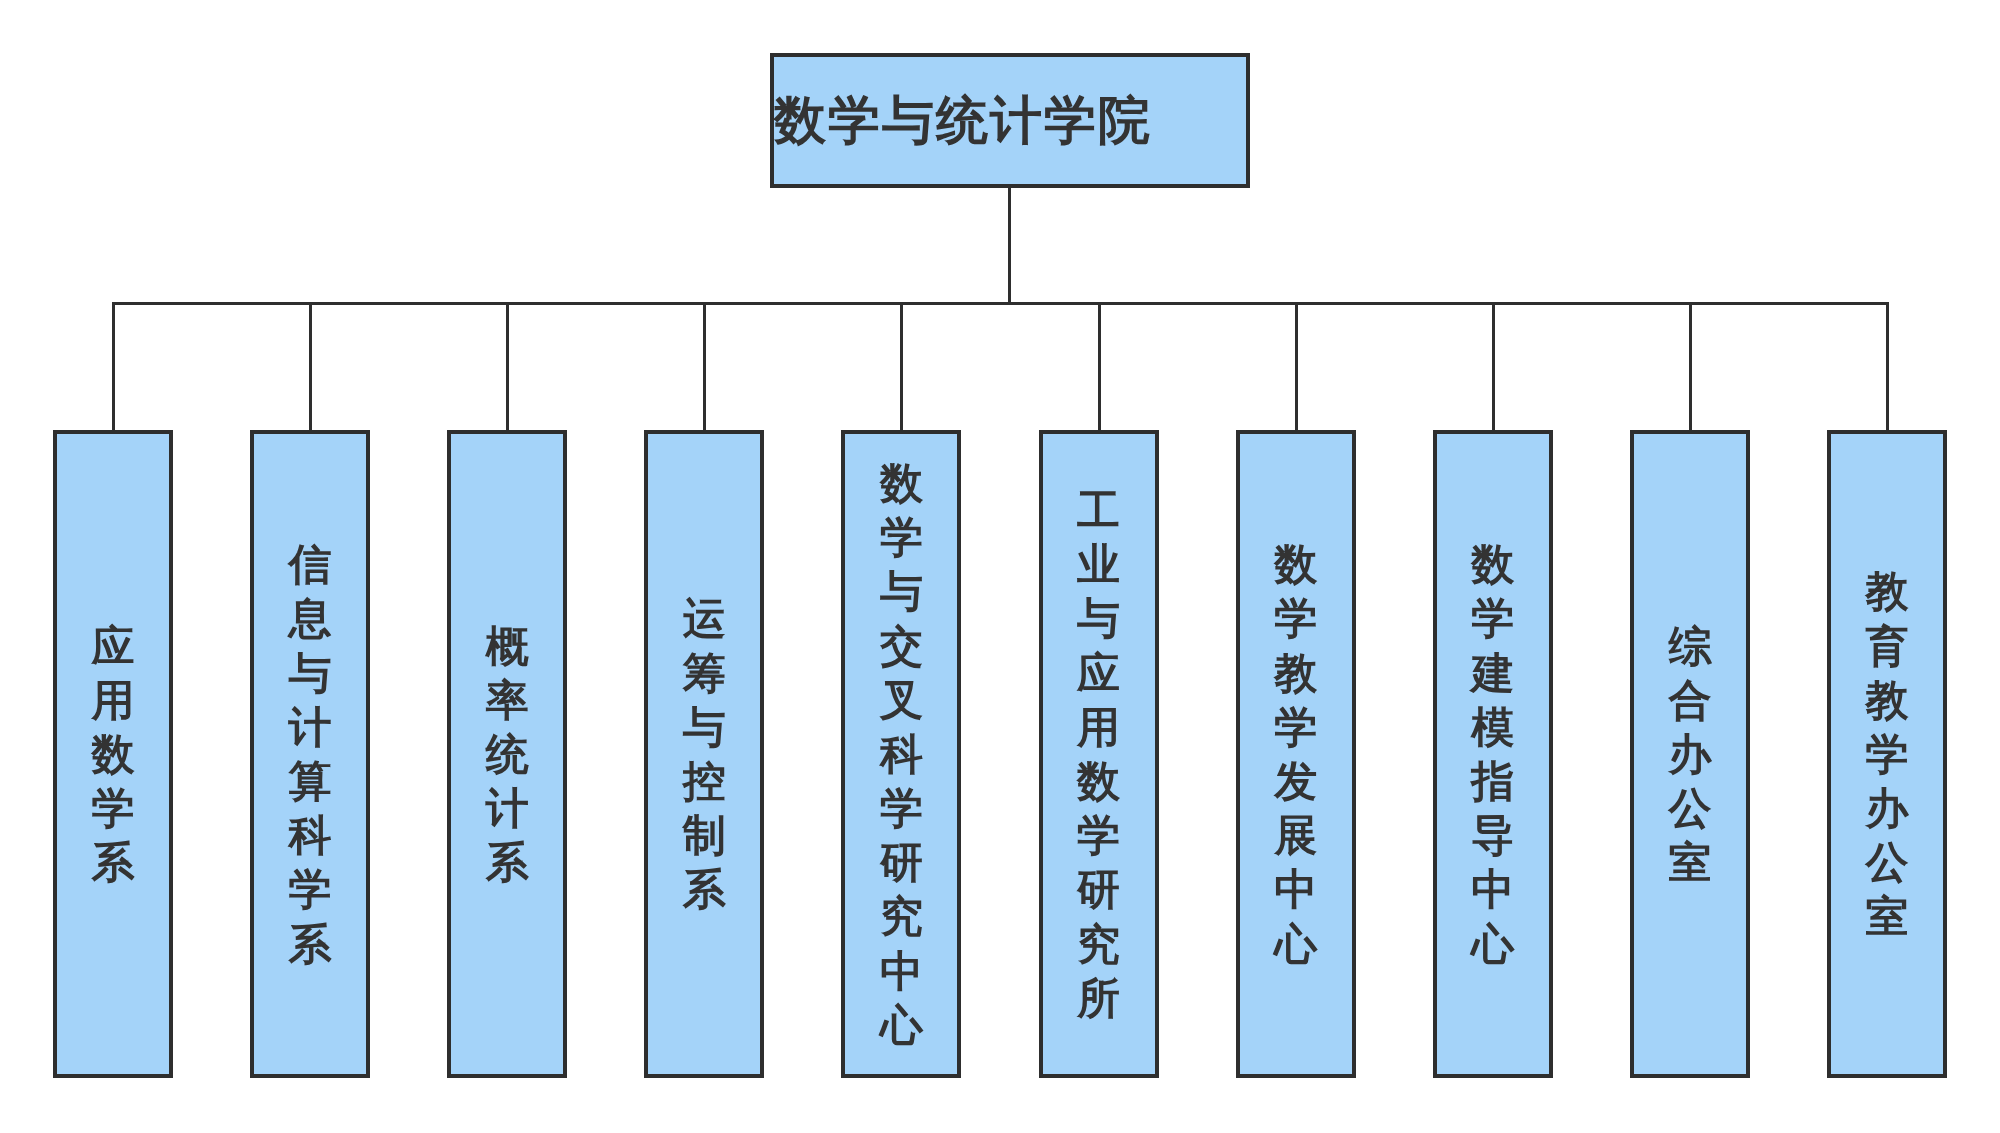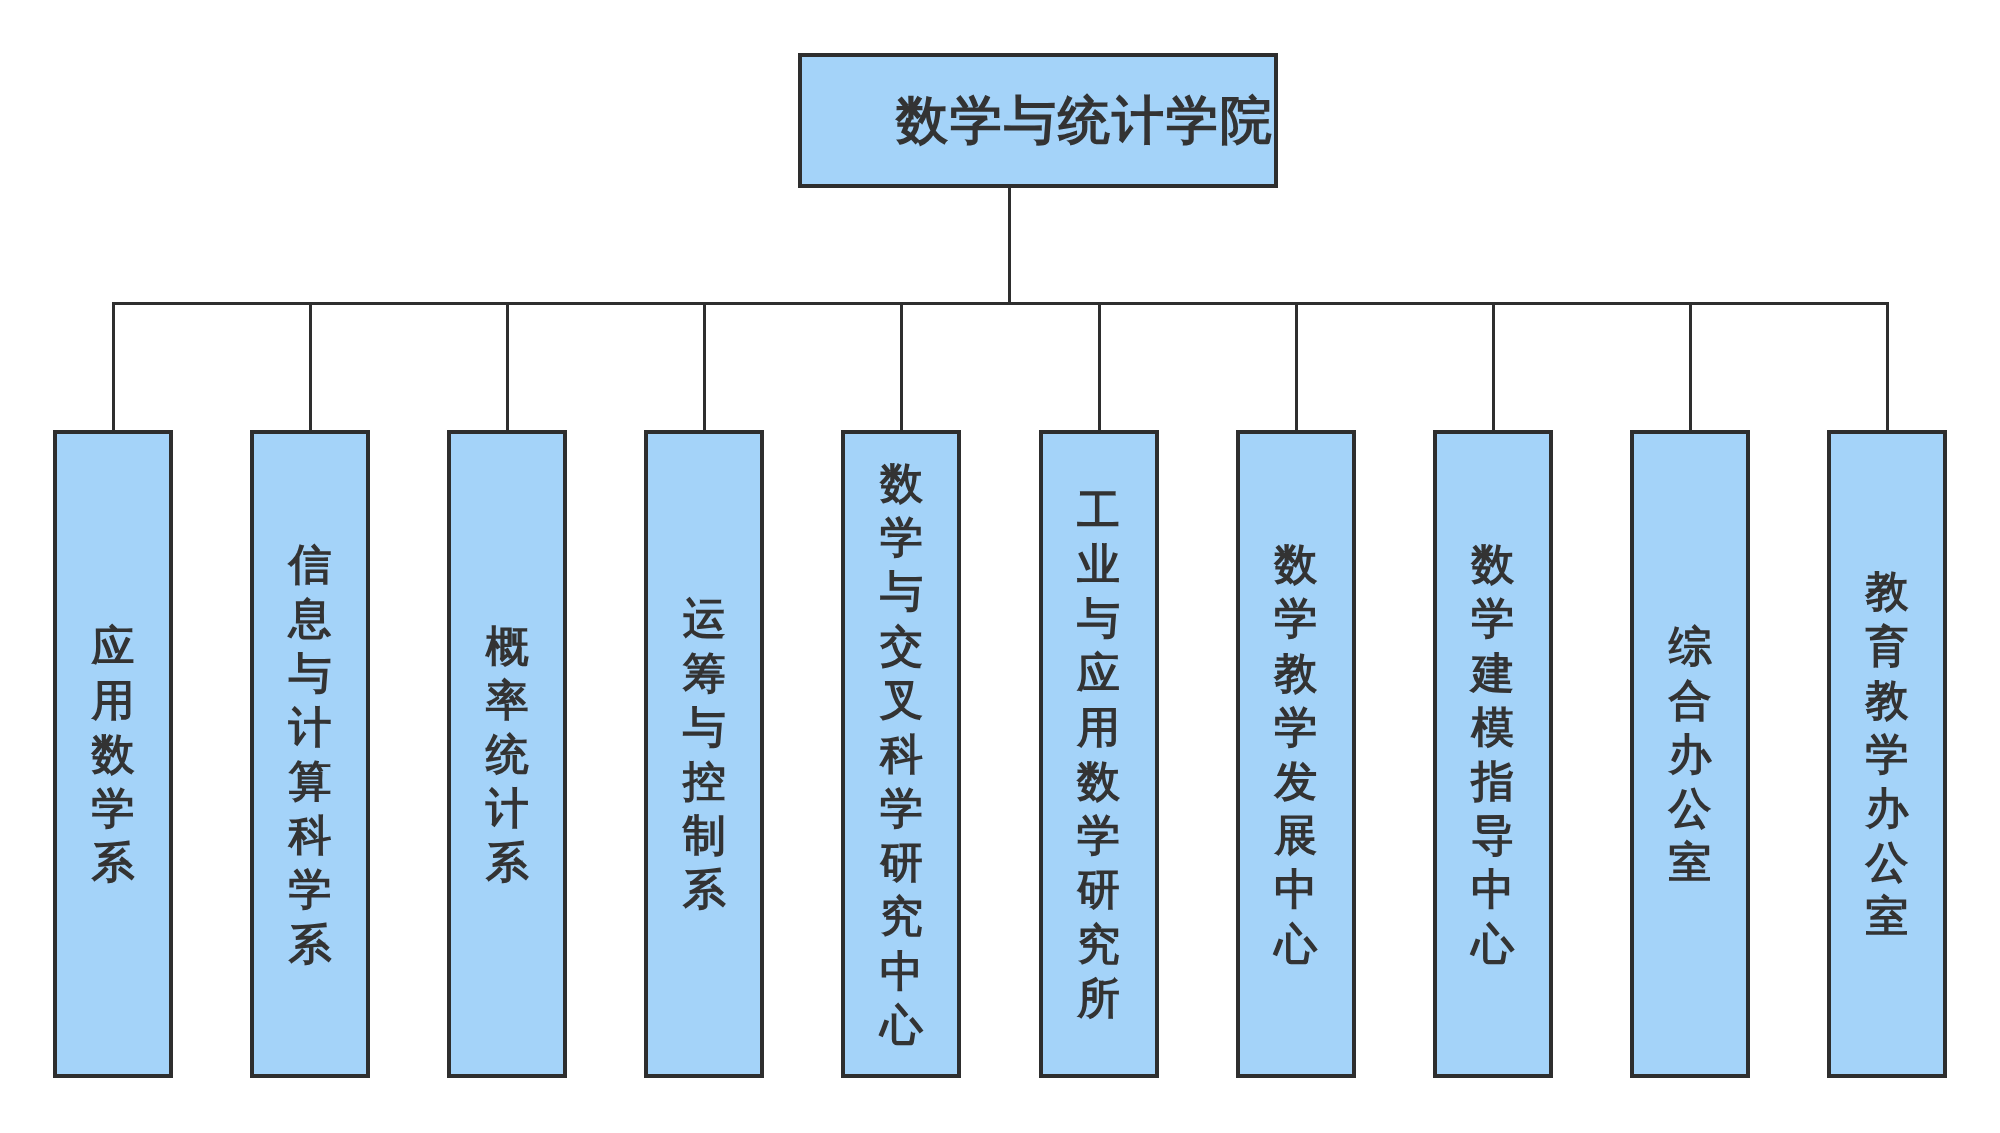--- a/index.html
+++ b/index.html
@@ -25,22 +25,21 @@
   .root-box {
     position: absolute;
     left: 770px;
     top: 53px;
     width: 480px;
     height: 135px;
     background: var(--box-fill);
     border: 4px solid var(--box-border);
     display: flex;
     align-items: center;
-    justify-content: flex-end;
-    margin-left: 28px;
+    justify-content: flex-start;
   }
   .root-label {
     font-size: 52px;
     font-weight: 700;
     color: var(--text);
     letter-spacing: 2px;
     white-space: nowrap;
   }
   
   .stem {

